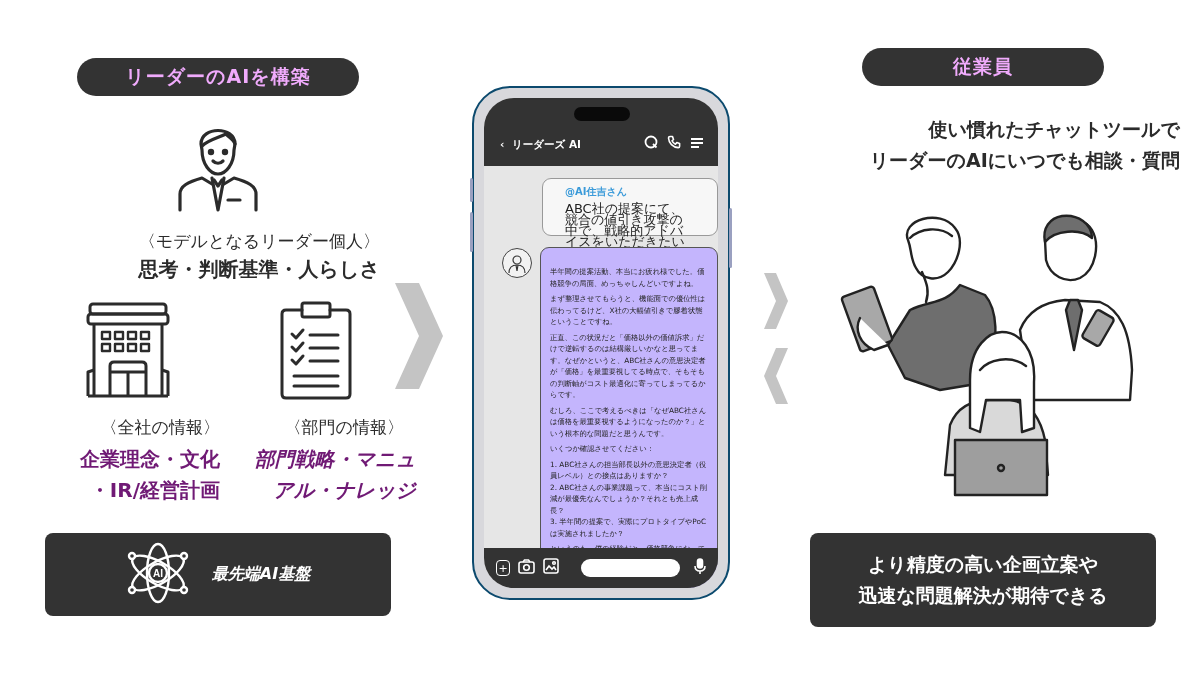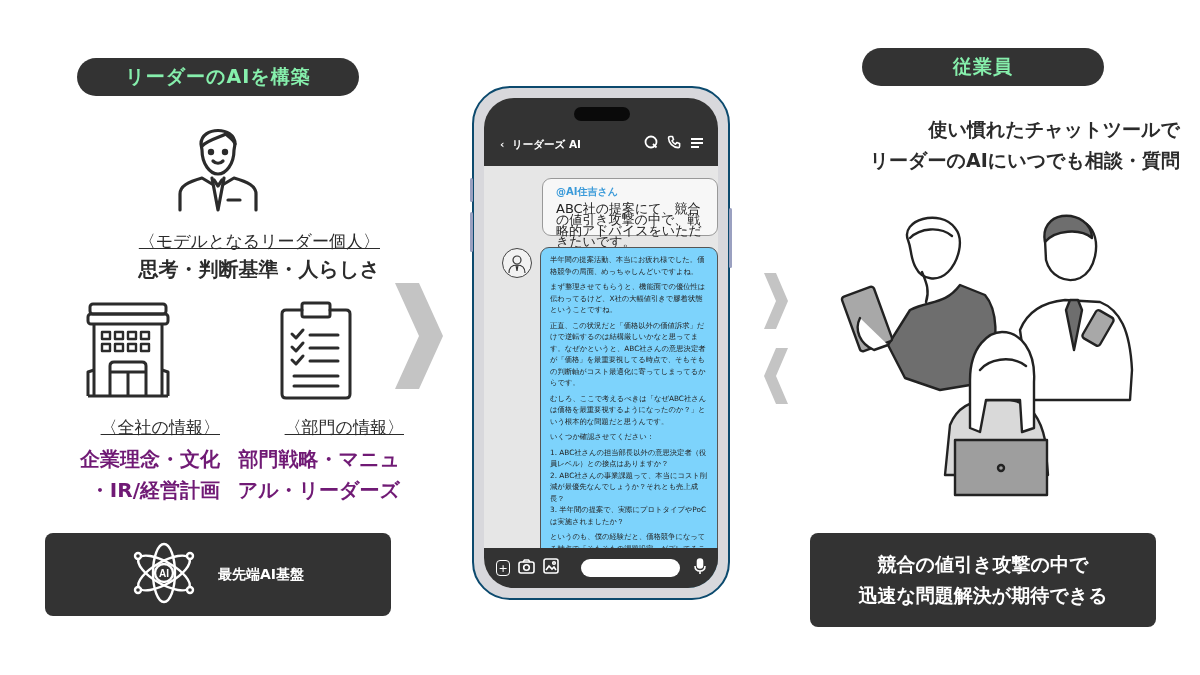--- a/index.html
+++ b/index.html
@@ -1,36 +1,36 @@
 <!DOCTYPE html>
 <html><head>
 <meta charset="utf-8">
 <style>
   * { box-sizing: border-box; margin: 0; padding: 0; }
   html, body { width: 1200px; height: 675px; background: #ffffff; overflow: hidden; }
   body { font-family: "DejaVu Sans", "Liberation Sans", sans-serif; color: #2b2b2b; position: relative; }
   .abs { position: absolute; }
-  .pill { background: #333333; color: #86efac; border-radius: 20px; display: flex; align-items: center; justify-content: center; font-size: 19px; font-weight: bold; letter-spacing: 1px; }
+  .pill { background: #333333; color: #f0abfc; border-radius: 20px; display: flex; align-items: center; justify-content: center; font-size: 19px; font-weight: bold; letter-spacing: 1px; }
   .dark-box { background: #333333; color: #fff; border-radius: 8px; display: flex; align-items: center; justify-content: center; }
   .center-text { text-align: right; }
-  .caption { font-size: 17px; color: #2b2b2b; text-decoration: underline; }
+  .caption { font-size: 17px; color: #2b2b2b; }
   .big { font-size: 20px; font-weight: bold; color: #701a75; line-height: 31px; }
   .chev { position: absolute; }
   
   .phone { position: absolute; left: 472px; top: 86px; width: 258px; height: 514px; border-radius: 38px; background: #d8d8dc; border: 2px solid #0c4a6e; }
   .phone-inner { position: absolute; left: 10px; top: 10px; right: 10px; bottom: 10px; border-radius: 30px; overflow: hidden; background: #e6e6e6; }
   .ph-top { position: absolute; left: 0; top: 0; right: 0; height: 68px; background: #333333; }
   .island { position: absolute; left: 90px; top: 9px; width: 56px; height: 14px; border-radius: 8px; background: #0a0a0a; }
   .ph-title { position: absolute; left: 16px; top: 40px; color: #fff; font-size: 10.5px; font-weight: bold; }
   .ph-icons { position: absolute; right: 14px; top: 36px; display: flex; gap: 9px; align-items: center; }
-  .bubble-user { position: absolute; left: 58px; top: 80px; width: 176px; height: 58px; background: #f7f7f7; border: 1px solid #999; border-radius: 9px; padding: 6px 13px; }
+  .bubble-user { position: absolute; left: 58px; top: 80px; width: 176px; height: 58px; background: #f7f7f7; border: 1px solid #999; border-radius: 9px; padding: 6px 22px; }
   .mention { color: #3a9ad9; font-size: 10px; font-weight: bold; margin-bottom: 4px; }
   .user-msg { font-size: 13px; line-height: 11px; color: #222; }
   .avatar { position: absolute; left: 18px; top: 150px; width: 30px; height: 30px; border-radius: 50%; background: #f2f2f2; border: 1px solid #444; display: flex; align-items: center; justify-content: center; }
-  .bubble-ai { position: absolute; left: 56px; top: 149px; width: 178px; height: 380px; background: #7dd3fc; border: 1px solid #555; border-radius: 9px 9px 0 0; padding: 6px 9px; overflow: hidden; }
+  .bubble-ai { position: absolute; left: 56px; top: 149px; width: 178px; height: 380px; background: #c4b5fd; border: 1px solid #555; border-radius: 9px 9px 0 0; padding: 18px 9px; overflow: hidden; }
   .bubble-ai p { font-size: 7.3px; line-height: 11.5px; color: #222; margin-bottom: 4px; }
   .ph-bottom { position: absolute; left: 0; right: 0; bottom: 0; height: 40px; background: #333333; display: flex; align-items: center; padding: 0 12px; gap: 8px; }
   .ph-btn { width: 16px; height: 16px; border: 1.6px solid #fff; border-radius: 4px; display: flex; align-items: center; justify-content: center; color: #fff; font-size: 11px; line-height: 1; }
   .ph-input { width: 112px; height: 18px; border-radius: 9px; background: #fff; margin-left: 14px; }
   .side-btn { position: absolute; width: 3px; background: #9aa0c0; border-radius: 2px; }
 </style>
 </head>
 <body>
 
 <div class="abs pill" style="left:77px; top:58px; width:282px; height:38px;">
@@ -91,40 +91,40 @@
   </svg>
 </div>
 
 <div class="abs center-text caption" style="left:40px; top:416px; width:180px;">〈全社の情報〉</div>
 <div class="abs center-text big" style="left:40px; top:444px; width:180px;">
   <div>企業理念・文化</div>
   <div>・IR/経営計画</div>
 </div>
 
 <div class="abs center-text caption" style="left:224px; top:416px; width:180px;">〈部門の情報〉</div>
-<div class="abs center-text big" style="left:220px; top:444px; width:180px;">
+<div class="abs center-text big" style="left:236px; top:444px; width:180px;font-style:italic;">
   <div>部門戦略・マニュ</div>
-  <div>アル・リーダーズ</div>
+  <div>アル・ナレッジ</div>
 </div>
 
 <div class="abs dark-box" style="left:45px; top:533px; width:346px; height:83px; gap:22px;">
   <span>
     <svg width="64" height="64" viewBox="0 0 64 64" fill="none" stroke="#fff" stroke-width="2.4">
       <ellipse cx="32" cy="32" rx="11" ry="29"></ellipse>
       <ellipse cx="32" cy="32" rx="11" ry="29" transform="rotate(60 32 32)"></ellipse>
       <ellipse cx="32" cy="32" rx="11" ry="29" transform="rotate(-60 32 32)"></ellipse>
       <circle cx="32" cy="32" r="9" fill="#333"></circle>
       <circle cx="6" cy="15" r="3" fill="#333"></circle>
         <circle cx="58" cy="15" r="3" fill="#333"></circle>
       <circle cx="6" cy="49" r="3" fill="#333"></circle>
         <circle cx="58" cy="49" r="3" fill="#333"></circle>
       <text x="32" y="36" fill="#fff" stroke="none" font-size="10" font-weight="bold" text-anchor="middle" font-family="Liberation Sans, sans-serif">AI</text>
     </svg>
   </span>
-  <span style="font-size:14px; font-weight:bold;">最先端AI基盤</span>
+  <span style="font-size:16px; font-weight:bold;font-style:italic;">最先端AI基盤</span>
 </div>
 
 <div class="chev" style="left:393px; top:281px;">
   <svg width="52" height="110" viewBox="0 0 52 110">
       <polygon points="2,2 26,2 50,55 26,108 2,108 26,55" fill="#c4c4c4"></polygon>
     </svg>
 </div>
 <div class="chev" style="left:763px; top:272px;">
   <svg width="26" height="58" viewBox="0 0 26 58">
       <polygon points="1,1 13,1 25,29 13,57 1,57 13,29" fill="#c4c4c4"></polygon>
@@ -247,15 +247,15 @@
 
     <path d="M115 265 L120 215 C128 195 145 190 160 190 L180 190 C198 192 210 205 215 230 L218 265 Z" fill="#d9d9d9"></path>
     <path d="M140 170 C140 135 160 122 172 122 C190 122 206 140 204 172 L204 218 L192 222 L190 190 L156 190 L150 222 L140 218 Z" fill="#fff"></path>
     <path d="M150 160 C158 150 180 144 196 156"></path>
     <rect x="125" y="230" width="92" height="55" fill="#9e9e9e"></rect>
     <circle cx="171" cy="258" r="3"></circle>
   </svg>
 </div>
 
 <div class="abs dark-box" style="left:810px; top:533px; width:346px; height:94px; flex-direction:column; font-size:19px; font-weight:bold; line-height:31px;">
-  <div>競合の値引き攻撃の中で</div>
+  <div>より精度の高い企画立案や</div>
   <div>迅速な問題解決が期待できる</div>
 </div>
 
 </body></html>

